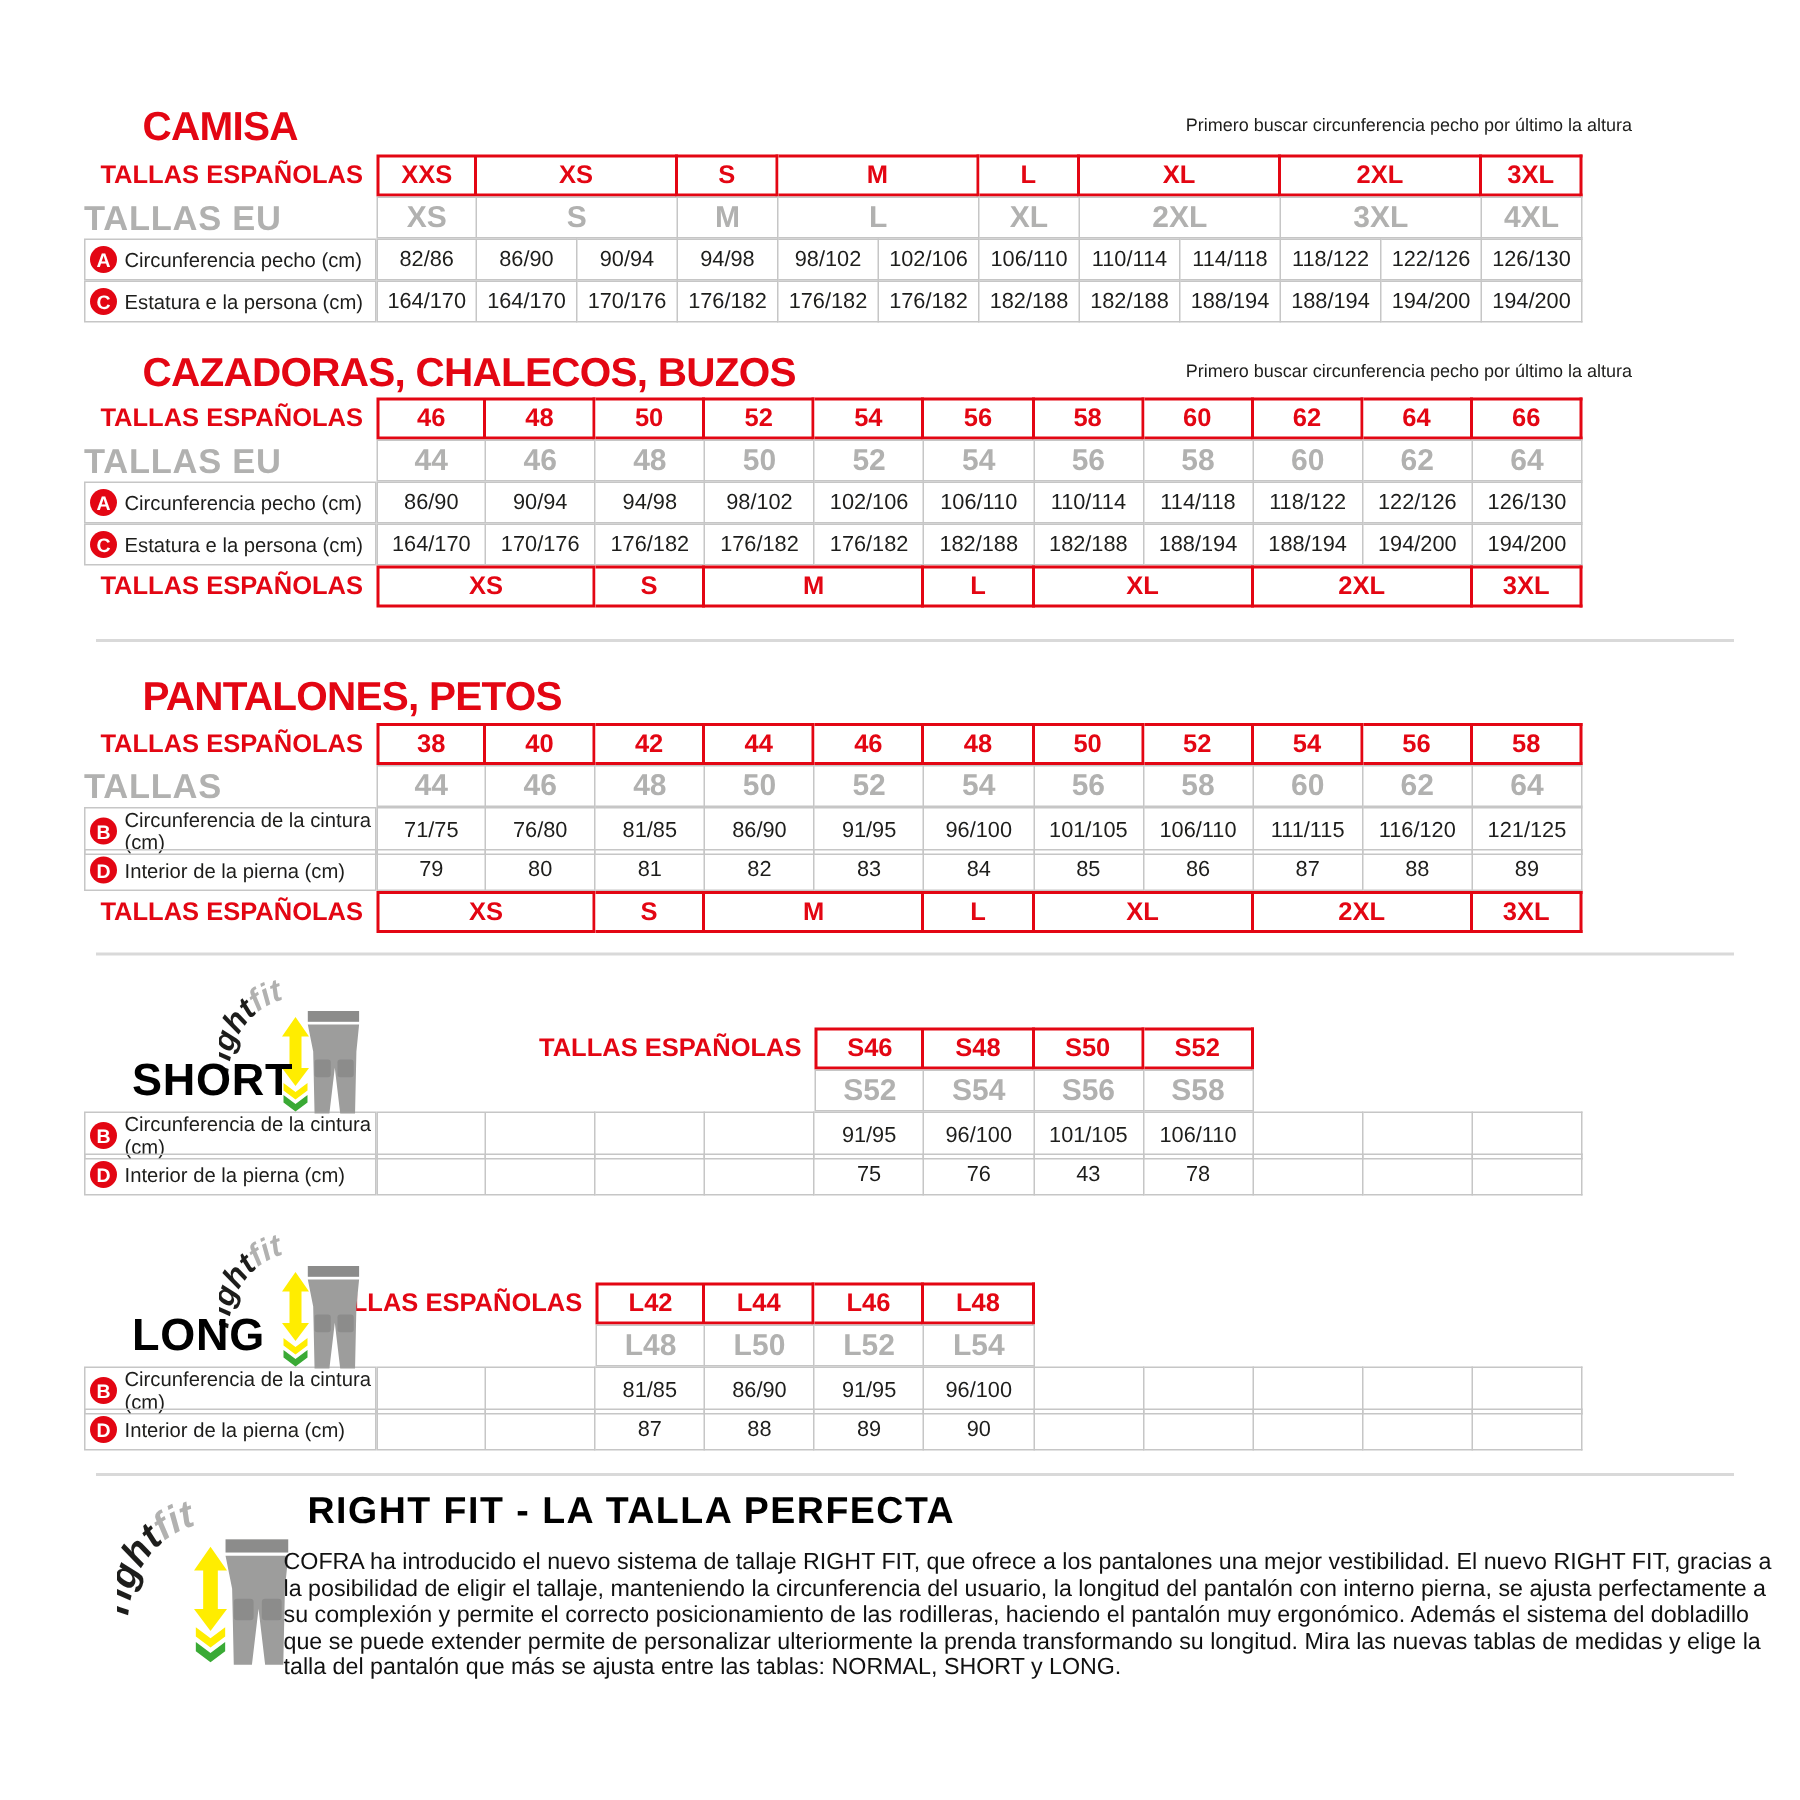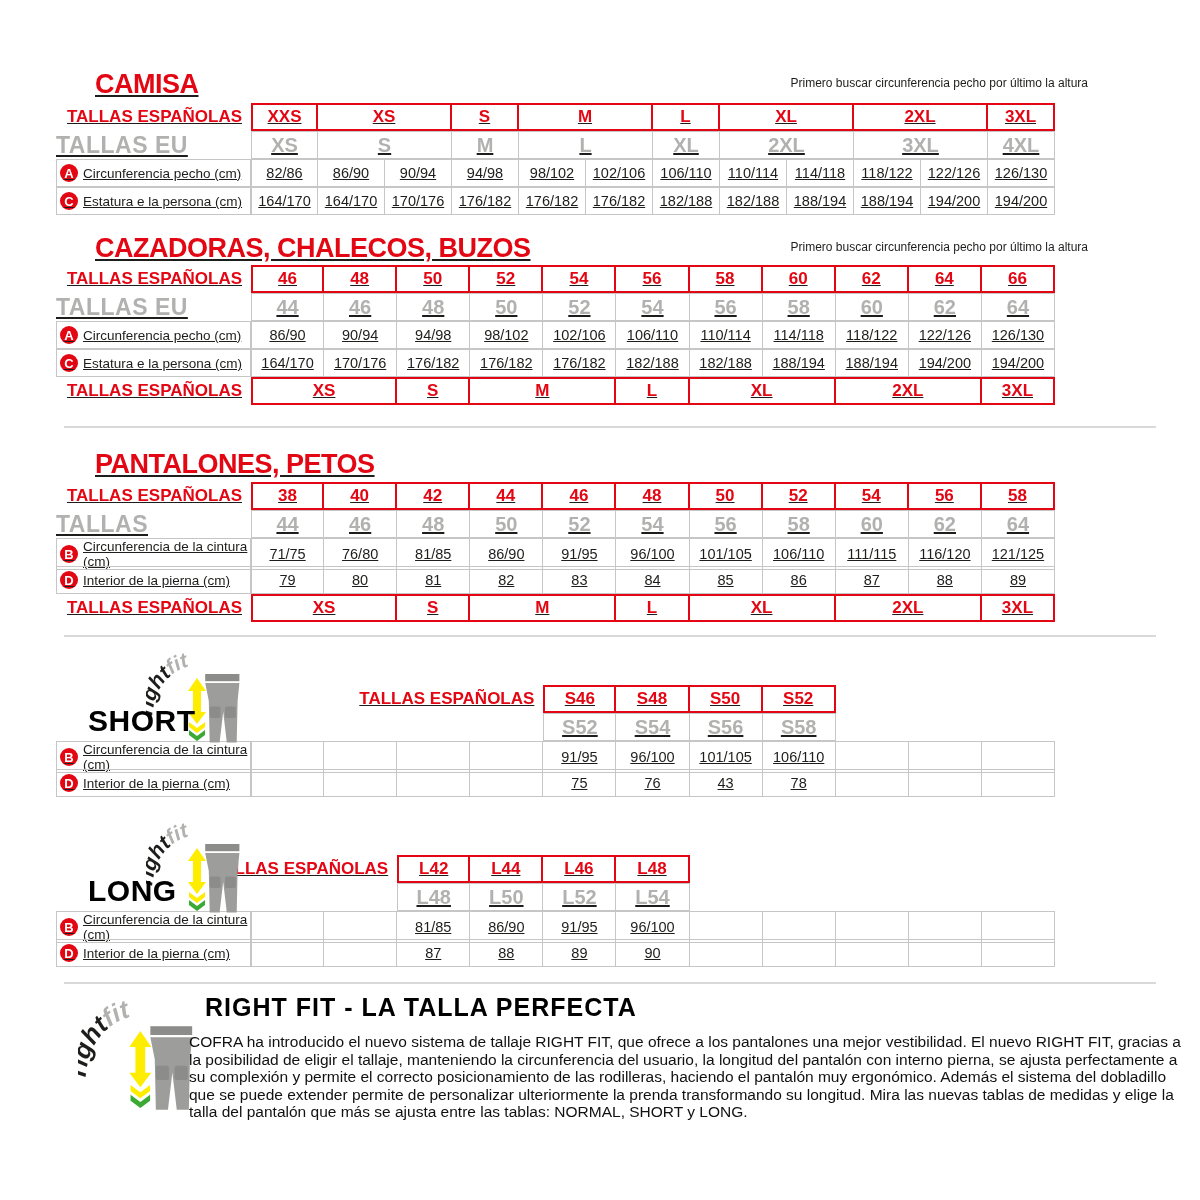--- a/index.html
+++ b/index.html
@@ -7,21 +7,21 @@
     --border:#c6c6c6;
     --gray:#b1b1b0;
     --ink:#1d1d1b;
   }
   html,body{margin:0;padding:0;}
   body{
     width:1200px;height:1200px;background:#fff;position:relative;
     font-family:"Liberation Sans",sans-serif;color:var(--ink);
     overflow:hidden;
   }
-  .section{position:absolute;left:0;width:1200px;text-decoration:underline;}
+  .section{position:absolute;left:0;width:1200px;}
   .sec-title{
     margin:0 0 0 95px;color:var(--red);font-size:27px;font-weight:bold;
     letter-spacing:-0.5px;line-height:28px;
   }
   .note{
     position:absolute;right:112px;top:6px;font-size:12px;color:var(--ink);
   }
   .sizing-table{margin-left:56px;width:999px;}
   .t-row{display:grid;height:28px;}
   .cols12{grid-template-columns:195px repeat(12,1fr);}

